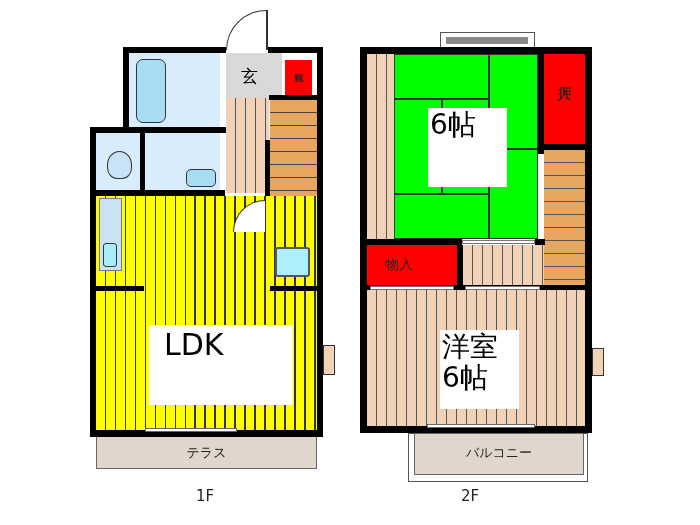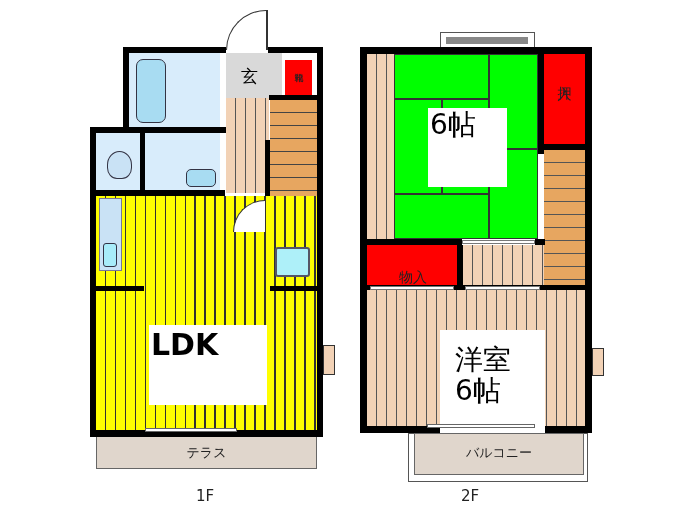--- a/index.html
+++ b/index.html
@@ -57,21 +57,21 @@
   <div class="wall" style="left:175px;top:235px;width:52px;height:5px;"></div>
 
   <div class="abs yellow-floor" style="left:6px;top:196px;width:221px;height:234px;"></div>
   <div class="abs" style="left:143px;top:200px;width:32px;height:32px;border-top:1px solid #333;border-left:1px solid #333;border-top-left-radius:32px;background:#fff;"></div>
   <div class="abs" style="left:9px;top:198px;width:23px;height:73px;background:#c9e2f5;border:1px solid #779;"></div>
   <div class="abs" style="left:13px;top:243px;width:14px;height:24px;background:#a8ecf9;border:1px solid #334;border-radius:3px;"></div>
   <div class="abs" style="left:185px;top:247px;width:35px;height:30px;background:#aef0f9;border:2px solid #556;border-radius:3px;"></div>
   <div class="wall" style="left:6px;top:286px;width:48px;height:5px;"></div>
   <div class="wall" style="left:180px;top:286px;width:47px;height:5px;"></div>
 
-  <div class="label-box" style="left:59px;top:325px;width:114px;height:74px;padding:3px 2px;font-weight:bold;">
+  <div class="label-box" style="left:59px;top:325px;width:114px;height:74px;padding:3px 15px;">
     <div style="font-size:30px;">LDK</div>
   </div>
 
   <div class="abs" style="left:233px;top:345px;width:12px;height:30px;background:#f2d2b6;border:1px solid #333;"></div>
 
   <div class="abs" style="left:55px;top:428px;width:92px;height:4px;background:#fff;border:1px solid #666;"></div>
 
   <div class="abs" style="left:6px;top:437px;width:221px;height:32px;background:#e0d6cc;border:1px solid #666;border-top:none;"></div>
   <div class="abs small" style="left:6px;top:444px;width:221px;text-align:center;">テラス</div>
 </div>
@@ -107,31 +107,31 @@
   <div class="abs vtext" style="left:201px;top:45px;font-size:14px;color:#222;">押入</div>
   <div class="wall" style="left:183px;top:114px;width:47px;height:6px;"></div>
 
   <div class="abs stair" style="left:189px;top:120px;width:41px;height:135px;background:repeating-linear-gradient(180deg,#e7a660 0px,#e7a660 12px,#555 12px,#555 13px);"></div>
 
   <div class="wall" style="left:12px;top:209px;width:95px;height:6px;"></div>
   <div class="wall" style="left:180px;top:209px;width:10px;height:6px;"></div>
   <div class="abs" style="left:107px;top:210px;width:73px;height:4px;background:#fff;border:1px solid #777;"></div>
 
   <div class="abs red" style="left:12px;top:215px;width:90px;height:40px;"></div>
-  <div class="abs" style="left:44px;top:226px;font-size:14px;color:#222;margin-top:13px;">物入</div>
+  <div class="abs" style="left:30px;top:226px;font-size:14px;color:#222;">物入</div>
   <div class="wall" style="left:102px;top:215px;width:6px;height:45px;"></div>
 
   <div class="abs wood-floor" style="left:108px;top:215px;width:81px;height:40px;"></div>
 
   <div class="wall" style="left:12px;top:255px;width:218px;height:5px;"></div>
   <div class="abs" style="left:15px;top:256px;width:84px;height:4px;background:#fff;border:1px solid #777;"></div>
   <div class="abs" style="left:110px;top:256px;width:75px;height:4px;background:#fff;border:1px solid #777;"></div>
 
   <div class="abs wood-floor" style="left:12px;top:260px;width:218px;height:136px;"></div>
-  <div class="label-box" style="left:85px;top:300px;width:75px;height:75px;padding:15px;">
+  <div class="label-box" style="left:85px;top:300px;width:75px;height:75px;padding:2px;">
     <div style="font-size:28px;">洋室</div>
     <div style="font-size:28px;">6帖</div>
   </div>
 
   <div class="abs" style="left:237px;top:318px;width:12px;height:28px;background:#f2d2b6;border:1px solid #333;"></div>
 
   <div class="abs" style="left:72px;top:394px;width:108px;height:4px;background:#fff;border:1px solid #666;"></div>
 
   <div class="abs" style="left:53px;top:403px;width:180px;height:49px;border:1px solid #555;background:#fff;"></div>
   <div class="abs" style="left:59px;top:403px;width:170px;height:42px;background:#e0d6cc;border:1px solid #666;"></div>

